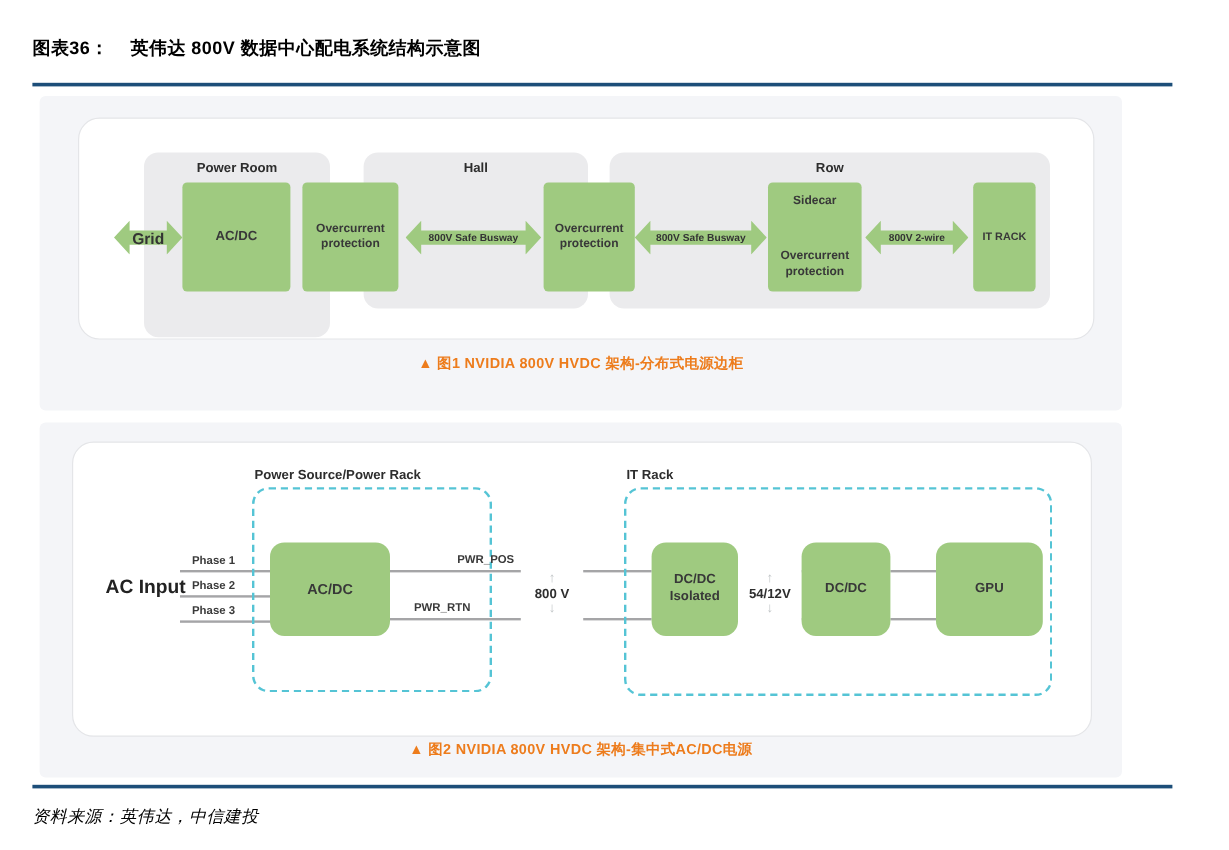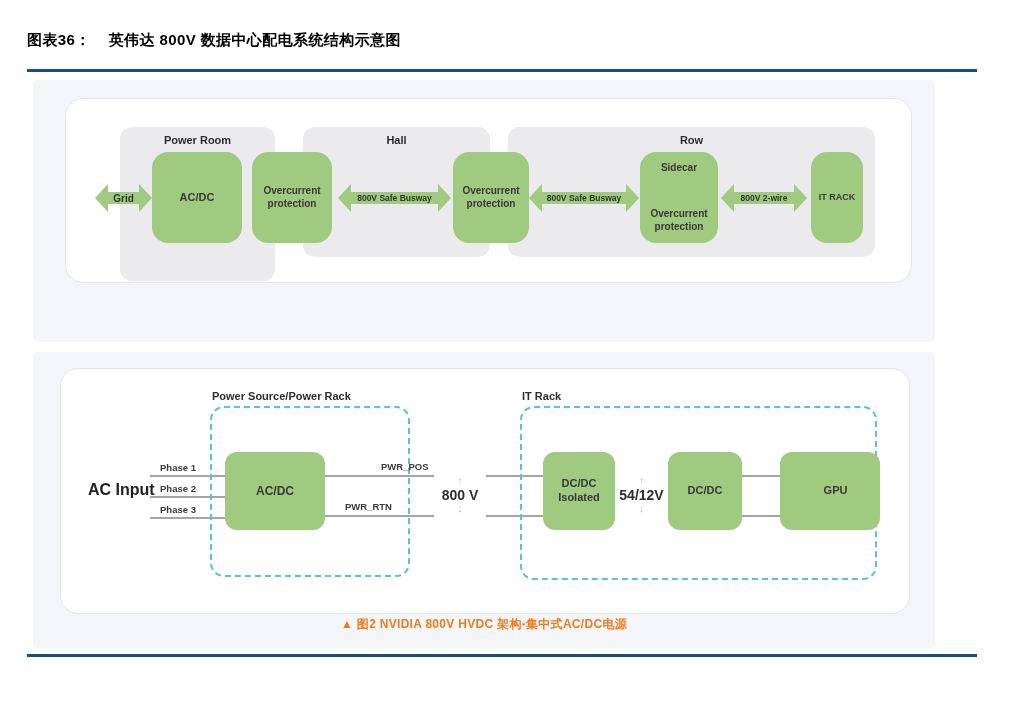--- a/index.html
+++ b/index.html
@@ -12,21 +12,21 @@
     left:27px;top:31px;font-size:15px;font-weight:bold;color:#000;
     letter-spacing:.4px;white-space:nowrap;
   }
   .title .t-prefix{margin-right:18px;}
   .rule{left:27px;width:950px;height:3px;background:var(--blue);}
   .panel{background:var(--panel);border-radius:5px;}
   .card{background:#fff;border:1.5px solid #e4e5e8;border-radius:18px;}
   .gray-group{background:var(--groupgray);border-radius:12px;}
   .group-label{font-size:11px;font-weight:bold;color:#2d2d2d;text-align:center;padding-top:7px;}
   .green-box{
-    background:var(--green);border-radius:16px;color:var(--textdark);
+    background:var(--green);border-radius:4px;color:var(--textdark);
     display:flex;flex-direction:column;align-items:center;justify-content:center;
     font-weight:bold;font-size:10px;text-align:center;line-height:1.25;
   }
   .h-arrow{display:flex;align-items:center;justify-content:center;}
   .h-arrow svg{position:absolute;left:0;top:0;}
   .h-arrow .arrow-label{
     position:relative;font-size:8.5px;font-weight:bold;color:#333;white-space:nowrap;
   }
   .caption{
     left:33px;width:902px;text-align:center;font-size:12px;font-weight:bold;
@@ -36,21 +36,21 @@
   .dash-label{font-size:11px;font-weight:bold;color:#2d2d2d;white-space:nowrap;}
   .hline{background:var(--line);height:1.5px;}
   .small-label{font-size:9.5px;font-weight:600;color:#3a3a3a;white-space:nowrap;}
   .pwr-label{font-size:9.5px;font-weight:bold;color:#3a3a3a;white-space:nowrap;}
   .big-label{font-size:16px;font-weight:bold;color:#222;white-space:nowrap;}
   .v-meter{
     display:flex;flex-direction:column;align-items:center;justify-content:center;
     line-height:1;background:#fff;
   }
   .v-meter .v-arrow{font-size:11px;color:var(--minigray);height:12px;}
-  .v-meter .v-text{font-size:14px;font-weight:bold;color:#2e2e2e;padding:1px 0;}
+  .v-meter .v-text{font-size:11px;font-weight:bold;color:#2e2e2e;padding:1px 0;}
   .footer{
     left:27px;top:672px;font-family:"Liberation Serif","DejaVu Serif",serif;
     font-style:italic;font-size:14px;color:#000;letter-spacing:.5px;
   }
   .fig2-box{font-size:11px;}
 </style>
 </head>
 <body>
 
 <div class="page">
@@ -71,21 +71,21 @@
     <div class="group-label">Hall</div>
   </div>
   <div class="abs gray-group" style="left:508px;top:127px;width:367px;height:130px;">
     <div class="group-label">Row</div>
   </div>
 
   <div class="abs h-arrow" style="left:95px;top:184px;width:57px;height:28px;">
     <svg width="57" height="28" viewBox="0 0 57 28">
       <polygon points="0,14 13,0 13,8 44,8 44,0 57,14 44,28 44,20 13,20 13,28" fill="#9fca80"></polygon>
     </svg>
-    <span class="arrow-label" style="font-size:10px;">Grid</span>
+    <span class="arrow-label" style="font-size:13px;">Grid</span>
   </div>
 
   <div class="abs h-arrow" style="left:338px;top:184px;width:113px;height:28px;">
     <svg width="113" height="28" viewBox="0 0 113 28">
       <polygon points="0,14 13,0 13,8 100,8 100,0 113,14 100,28 100,20 13,20 13,28" fill="#9fca80"></polygon>
     </svg>
     <span class="arrow-label">800V Safe Busway</span>
   </div>
 
   <div class="abs h-arrow" style="left:529px;top:184px;width:110px;height:28px;">
@@ -112,20 +112,21 @@
     <span style="width:62px;">Overcurrent protection</span>
   </div>
   <div class="abs green-box" style="left:640px;top:152px;width:78px;height:91px;justify-content:space-between;padding:10px 0;box-sizing:border-box;">
     <span>Sidecar</span>
     <span style="width:64px;">Overcurrent protection</span>
   </div>
   <div class="abs green-box" style="left:811px;top:152px;width:52px;height:91px;font-size:9px;">
     <span>IT RACK</span>
   </div>
 
+  <div class="abs caption" style="top:295px;">▲ 图1  NVIDIA 800V HVDC 架构-分布式电源边柜</div>
 
   <div class="abs panel" style="left:33px;top:352px;width:902px;height:296px;"></div>
   <div class="abs card" style="left:60px;top:368px;width:848px;height:244px;"></div>
 
   <div class="abs hline" style="left:150px;top:475px;width:77px;"></div>
   <div class="abs hline" style="left:150px;top:496px;width:77px;"></div>
   <div class="abs hline" style="left:150px;top:517px;width:77px;"></div>
   <div class="abs hline" style="left:325px;top:475px;width:218px;"></div>
   <div class="abs hline" style="left:325px;top:515px;width:218px;"></div>
   <div class="abs hline" style="left:615px;top:475px;width:53px;"></div>
@@ -159,21 +160,22 @@
   <div class="abs green-box fig2-box" style="left:225px;top:452px;width:100px;height:78px;font-size:12px;border-radius:12px;">
     <span>AC/DC</span>
   </div>
   <div class="abs green-box fig2-box" style="left:543px;top:452px;width:72px;height:78px;border-radius:12px;">
     <span>DC/DC</span>
     <span>Isolated</span>
   </div>
   <div class="abs green-box fig2-box" style="left:668px;top:452px;width:74px;height:78px;border-radius:12px;">
     <span>DC/DC</span>
   </div>
-  <div class="abs green-box fig2-box" style="left:780px;top:452px;width:89px;height:78px;border-radius:12px;padding-left:11px;">
+  <div class="abs green-box fig2-box" style="left:780px;top:452px;width:89px;height:78px;border-radius:12px;">
     <span>GPU</span>
   </div>
 
   <div class="abs caption" style="top:616px;">▲ 图2  NVIDIA 800V HVDC 架构-集中式AC/DC电源</div>
 
   <div class="abs rule" style="top:654px;"></div>
+  <div class="abs footer">资料来源：英伟达，中信建投</div>
 
 </div>
 
 </body></html>

